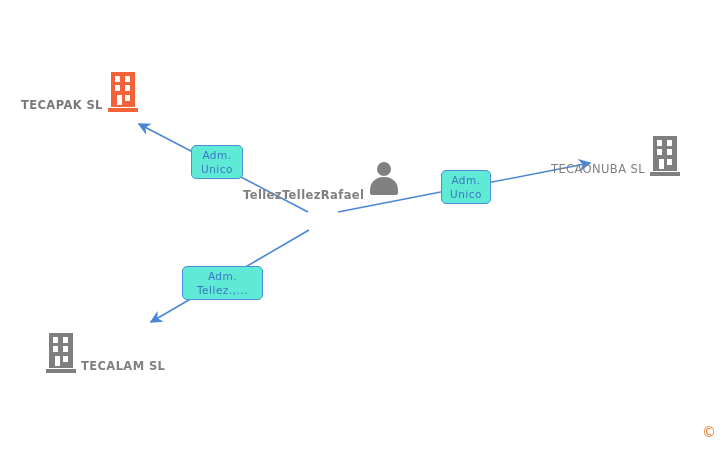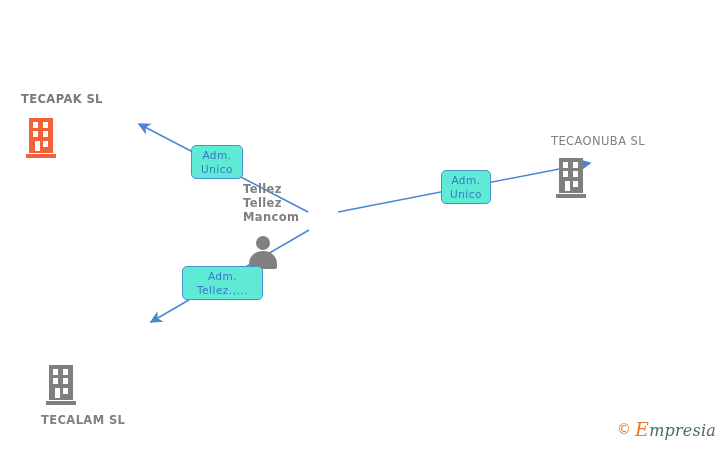--- a/index.html
+++ b/index.html
@@ -22,24 +22,23 @@
     left: 0;
     top: 0;
     width: 728px;
     height: 450px;
   }
 
   
   .node {
     position: absolute;
     display: flex;
-    flex-direction: column;
-    align-items: flex-start;
+    flex-direction: row;
+    align-items: flex-end;
     width: 160px;
-    margin-top: 32px;
   }
   .node-label {
     font-size: 11.5px;
     color: #808080;
     letter-spacing: 0.4px;
     text-align: center;
     white-space: nowrap;
     line-height: 14px;
   }
   .node-label.bold { font-weight: bold; color: #7a7a7a; }
@@ -193,21 +192,21 @@
         <div class="win" style="left:17px; top:6px;"></div>
         <div class="win" style="left:7px;  top:15px;"></div>
         <div class="win" style="left:17px; top:15px;"></div>
         <div class="win" style="left:17px; top:25px;"></div>
         <div class="door"></div>
         <div class="base"></div>
       </div>
     </div>
   </div>
 
-  <div class="node" style="left:551px; top:102px;">
+  <div class="node" style="left:551px; top:126px;">
     <div class="node-label">TECAONUBA SL</div>
     <div class="icon-wrap" style="margin-top:8px;">
       <div class="bld" style="color:#7f7f7f;">
         <div class="body"></div>
         <div class="win" style="left:7px;  top:6px;"></div>
         <div class="win" style="left:17px; top:6px;"></div>
         <div class="win" style="left:7px;  top:15px;"></div>
         <div class="win" style="left:17px; top:15px;"></div>
         <div class="win" style="left:17px; top:25px;"></div>
         <div class="door"></div>
@@ -228,21 +227,21 @@
         <div class="door"></div>
         <div class="base"></div>
       </div>
     </div>
     <div class="node-label" style="margin-top:8px;">TECALAM SL</div>
   </div>
 
   <div class="node" style="left:243px; top:150px;">
     <div class="node-label multiline">Tellez</div>
     <div class="node-label multiline">Tellez</div>
-    <div class="node-label multiline">Mancom</div>
+    <div class="node-label multiline">Rafael</div>
     <div class="icon-wrap" style="margin-top:10px;">
       <div class="person">
         <div class="head"></div>
         <div class="torso"></div>
       </div>
     </div>
   </div>
 
   <div class="edge-label" style="left:191px; top:145px; width:52px;">
     <div>Adm.</div>
@@ -254,16 +253,15 @@
     <div>Unico</div>
   </div>
 
   <div class="edge-label" style="left:182px; top:266px; width:81px;">
     <div>Adm.</div>
     <div>Tellez.,...</div>
   </div>
 
   <div id="watermark">
     <span class="cmark">©</span>
-    <span class="brand"><span class="cap">E</span><span>mpresia</span></span>
   </div>
 
 </div>
 
 </body></html>

